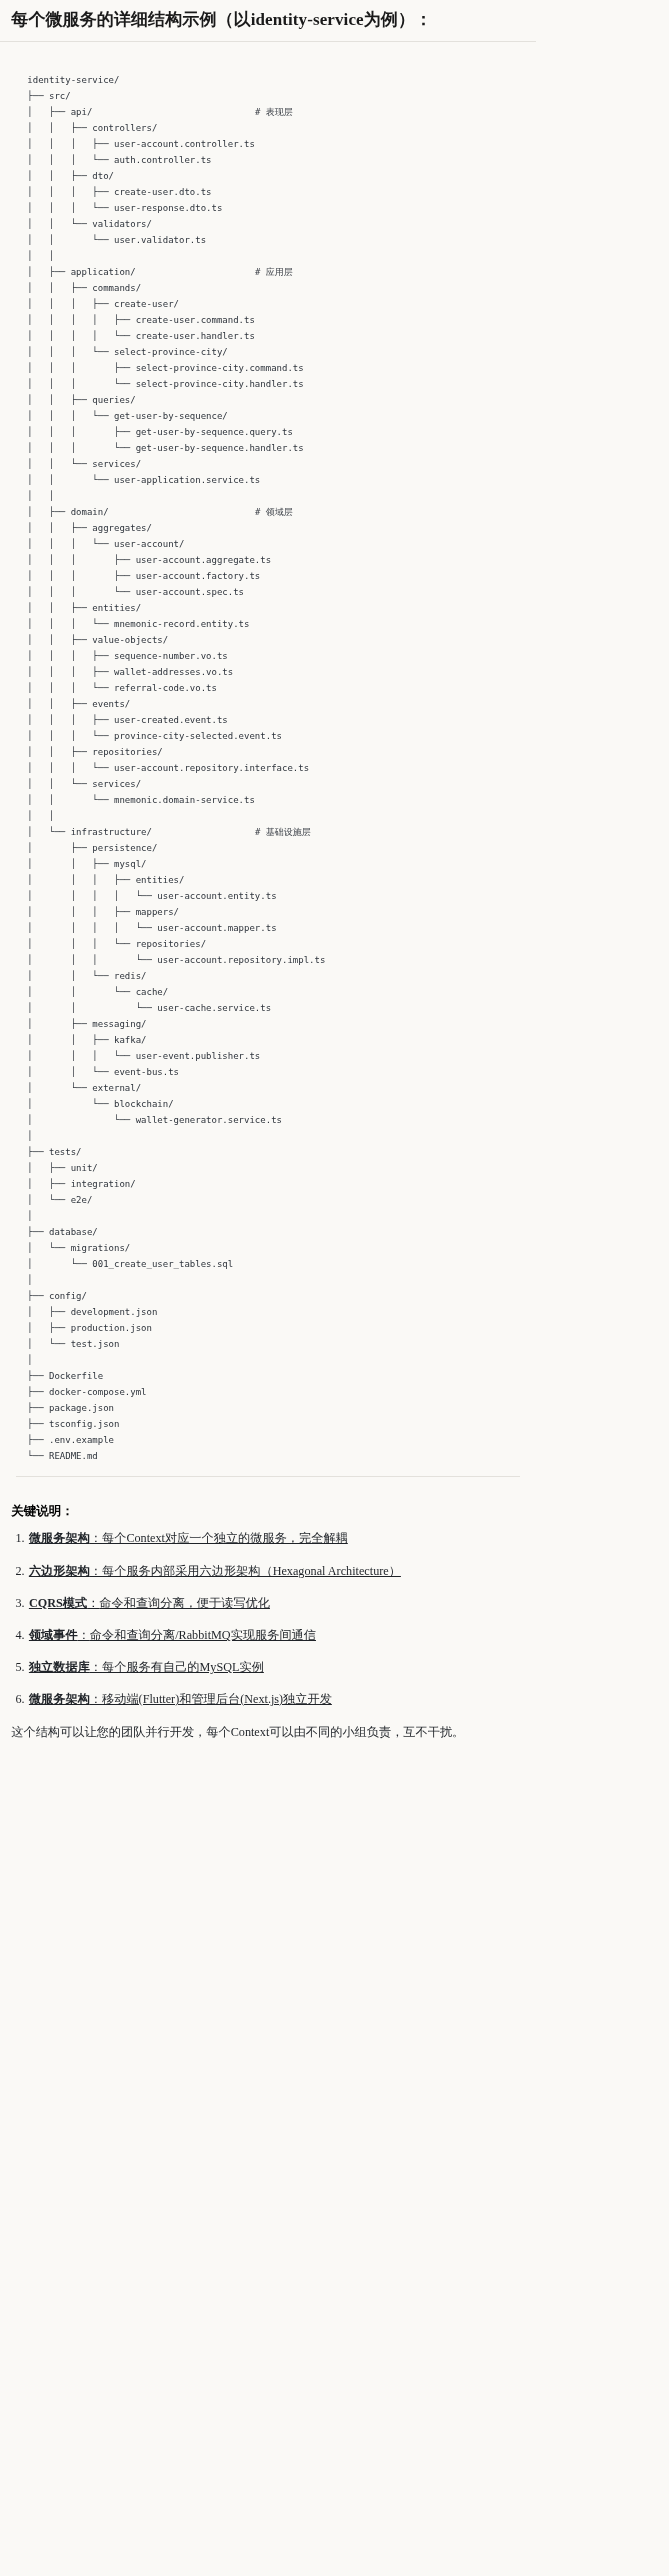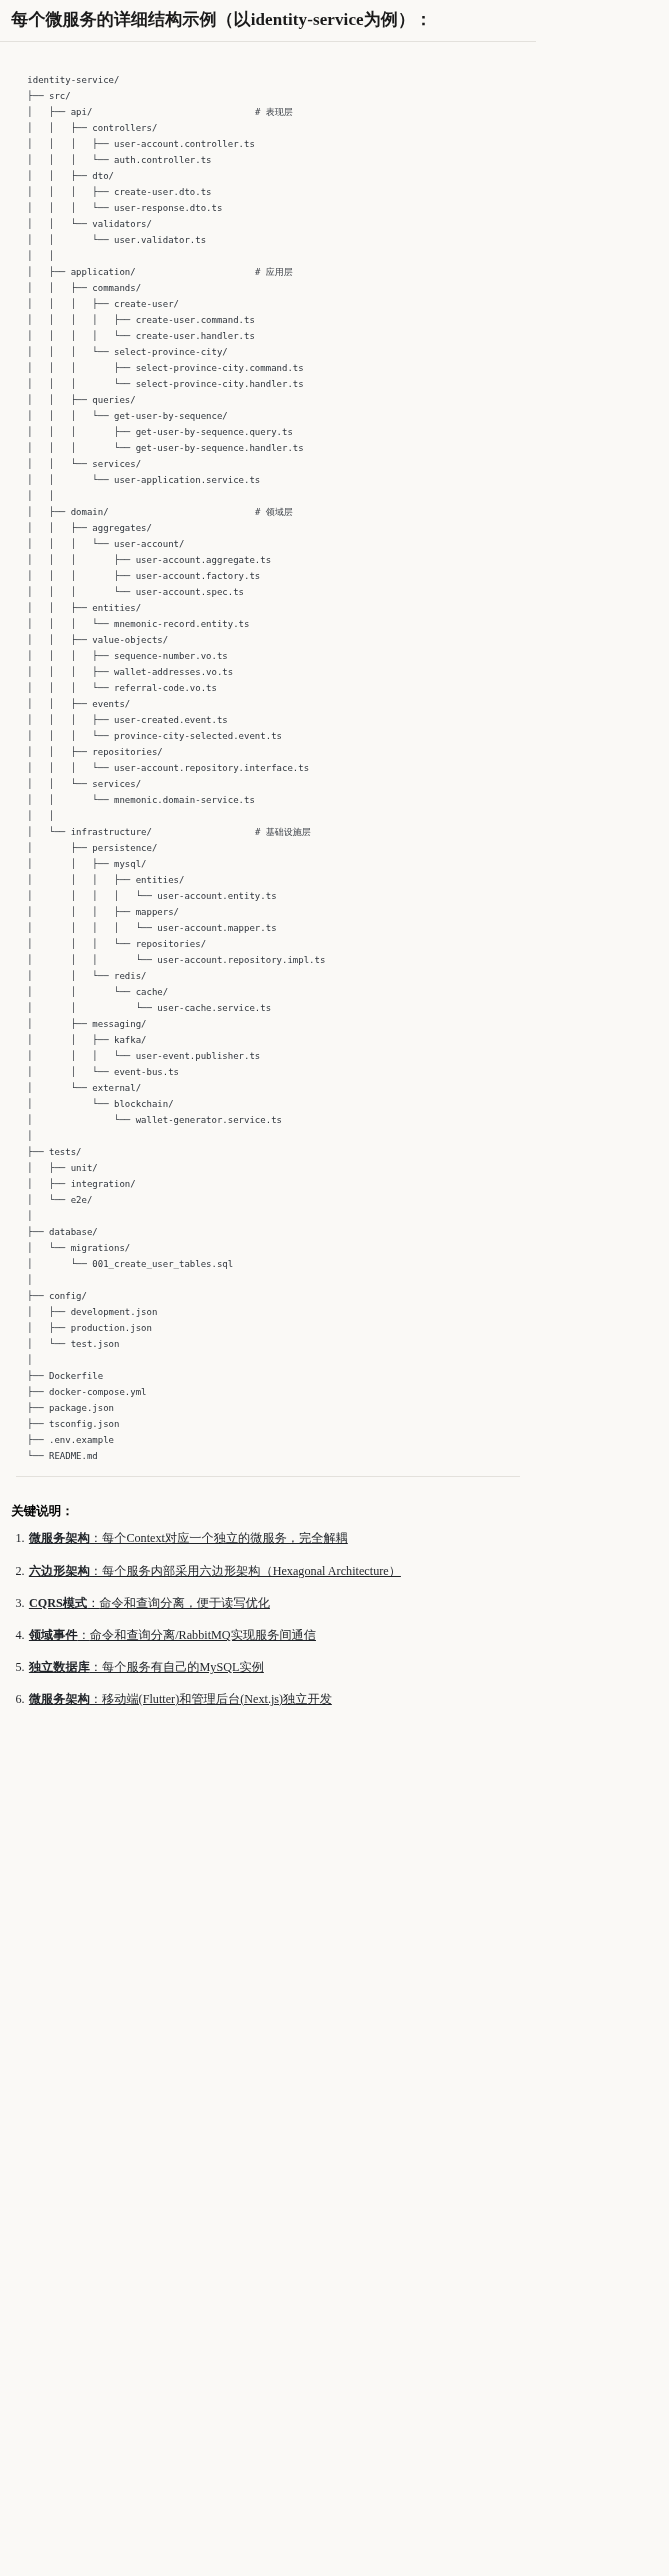--- a/index.html
+++ b/index.html
@@ -114,16 +114,17 @@
 
     <ol class="points">
         <li><b>微服务架构</b><span>：</span><span>每个Context对应一个独立的微服务，完全解耦</span></li>
         <li><b>六边形架构</b><span>：</span><span>每个服务内部采用六边形架构（Hexagonal Architecture）</span></li>
         <li><b>CQRS模式</b><span>：</span><span>命令和查询分离，便于读写优化</span></li>
         <li><b>领域事件</b><span>：</span><span>命令和查询分离/RabbitMQ实现服务间通信</span></li>
         <li><b>独立数据库</b><span>：</span><span>每个服务有自己的MySQL实例</span></li>
         <li><b>微服务架构</b><span>：</span><span>移动端(Flutter)和管理后台(Next.js)独立开发</span></li>
       </ol>
 
+    <p class="closing">这个结构可以让您的团队并行开发，每个Context可以由不同的小组负责，互不干扰。</p>
   </div>
 
 </div>
 
 
 </body></html>

